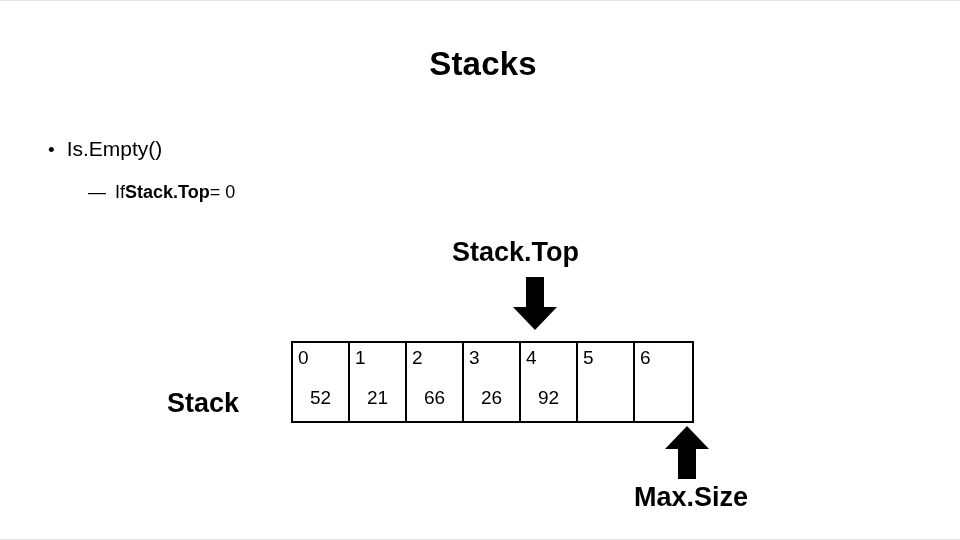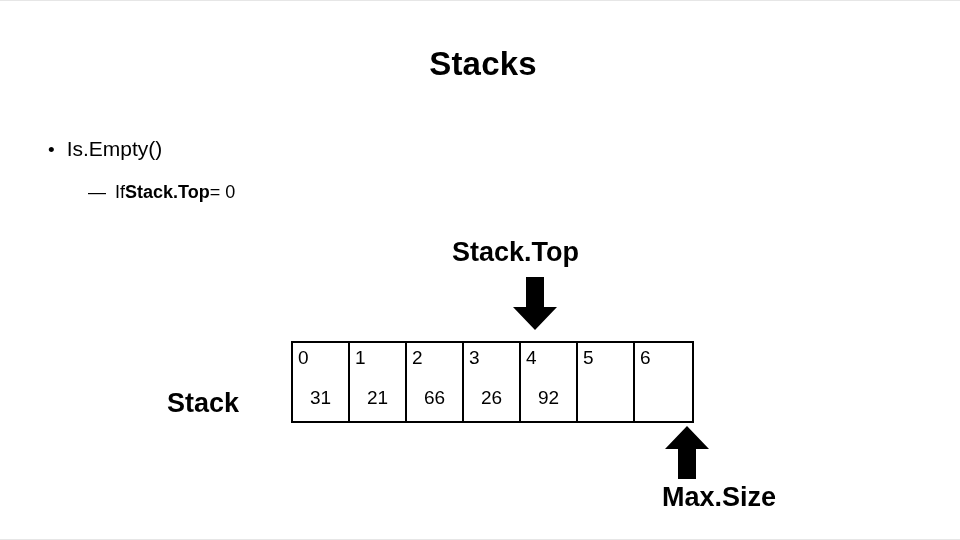--- a/index.html
+++ b/index.html
@@ -80,21 +80,20 @@
     white-space: nowrap;
   }
   .maxsize-label {
     position: absolute;
     left: 634px;
     top: 481px;
     font-size: 27px;
     font-weight: bold;
     color: #000000;
     white-space: nowrap;
-    margin-left: 28px;
   }
   .stack-label {
     position: absolute;
     left: 167px;
     top: 387px;
     font-size: 27px;
     font-weight: bold;
     color: #000000;
     white-space: nowrap;
   }
@@ -182,21 +181,21 @@
     <svg class="arrow-down" viewBox="0 0 46 54">
       <polygon points="14,0 32,0 32,30 45,30 23,53 1,30 14,30" fill="#000000"></polygon>
     </svg>
 
     <div class="stack-label">Stack</div>
 
     <div class="array">
       <div class="cell filled">
         <div class="idx-sep"></div>
         <div class="idx">0</div>
-        <div class="val">31</div>
+        <div class="val">52</div>
       </div>
       <div class="cell filled">
         <div class="idx-sep"></div>
         <div class="idx">1</div>
         <div class="val">21</div>
       </div>
       <div class="cell filled">
         <div class="idx-sep"></div>
         <div class="idx">2</div>
         <div class="val">66</div>

